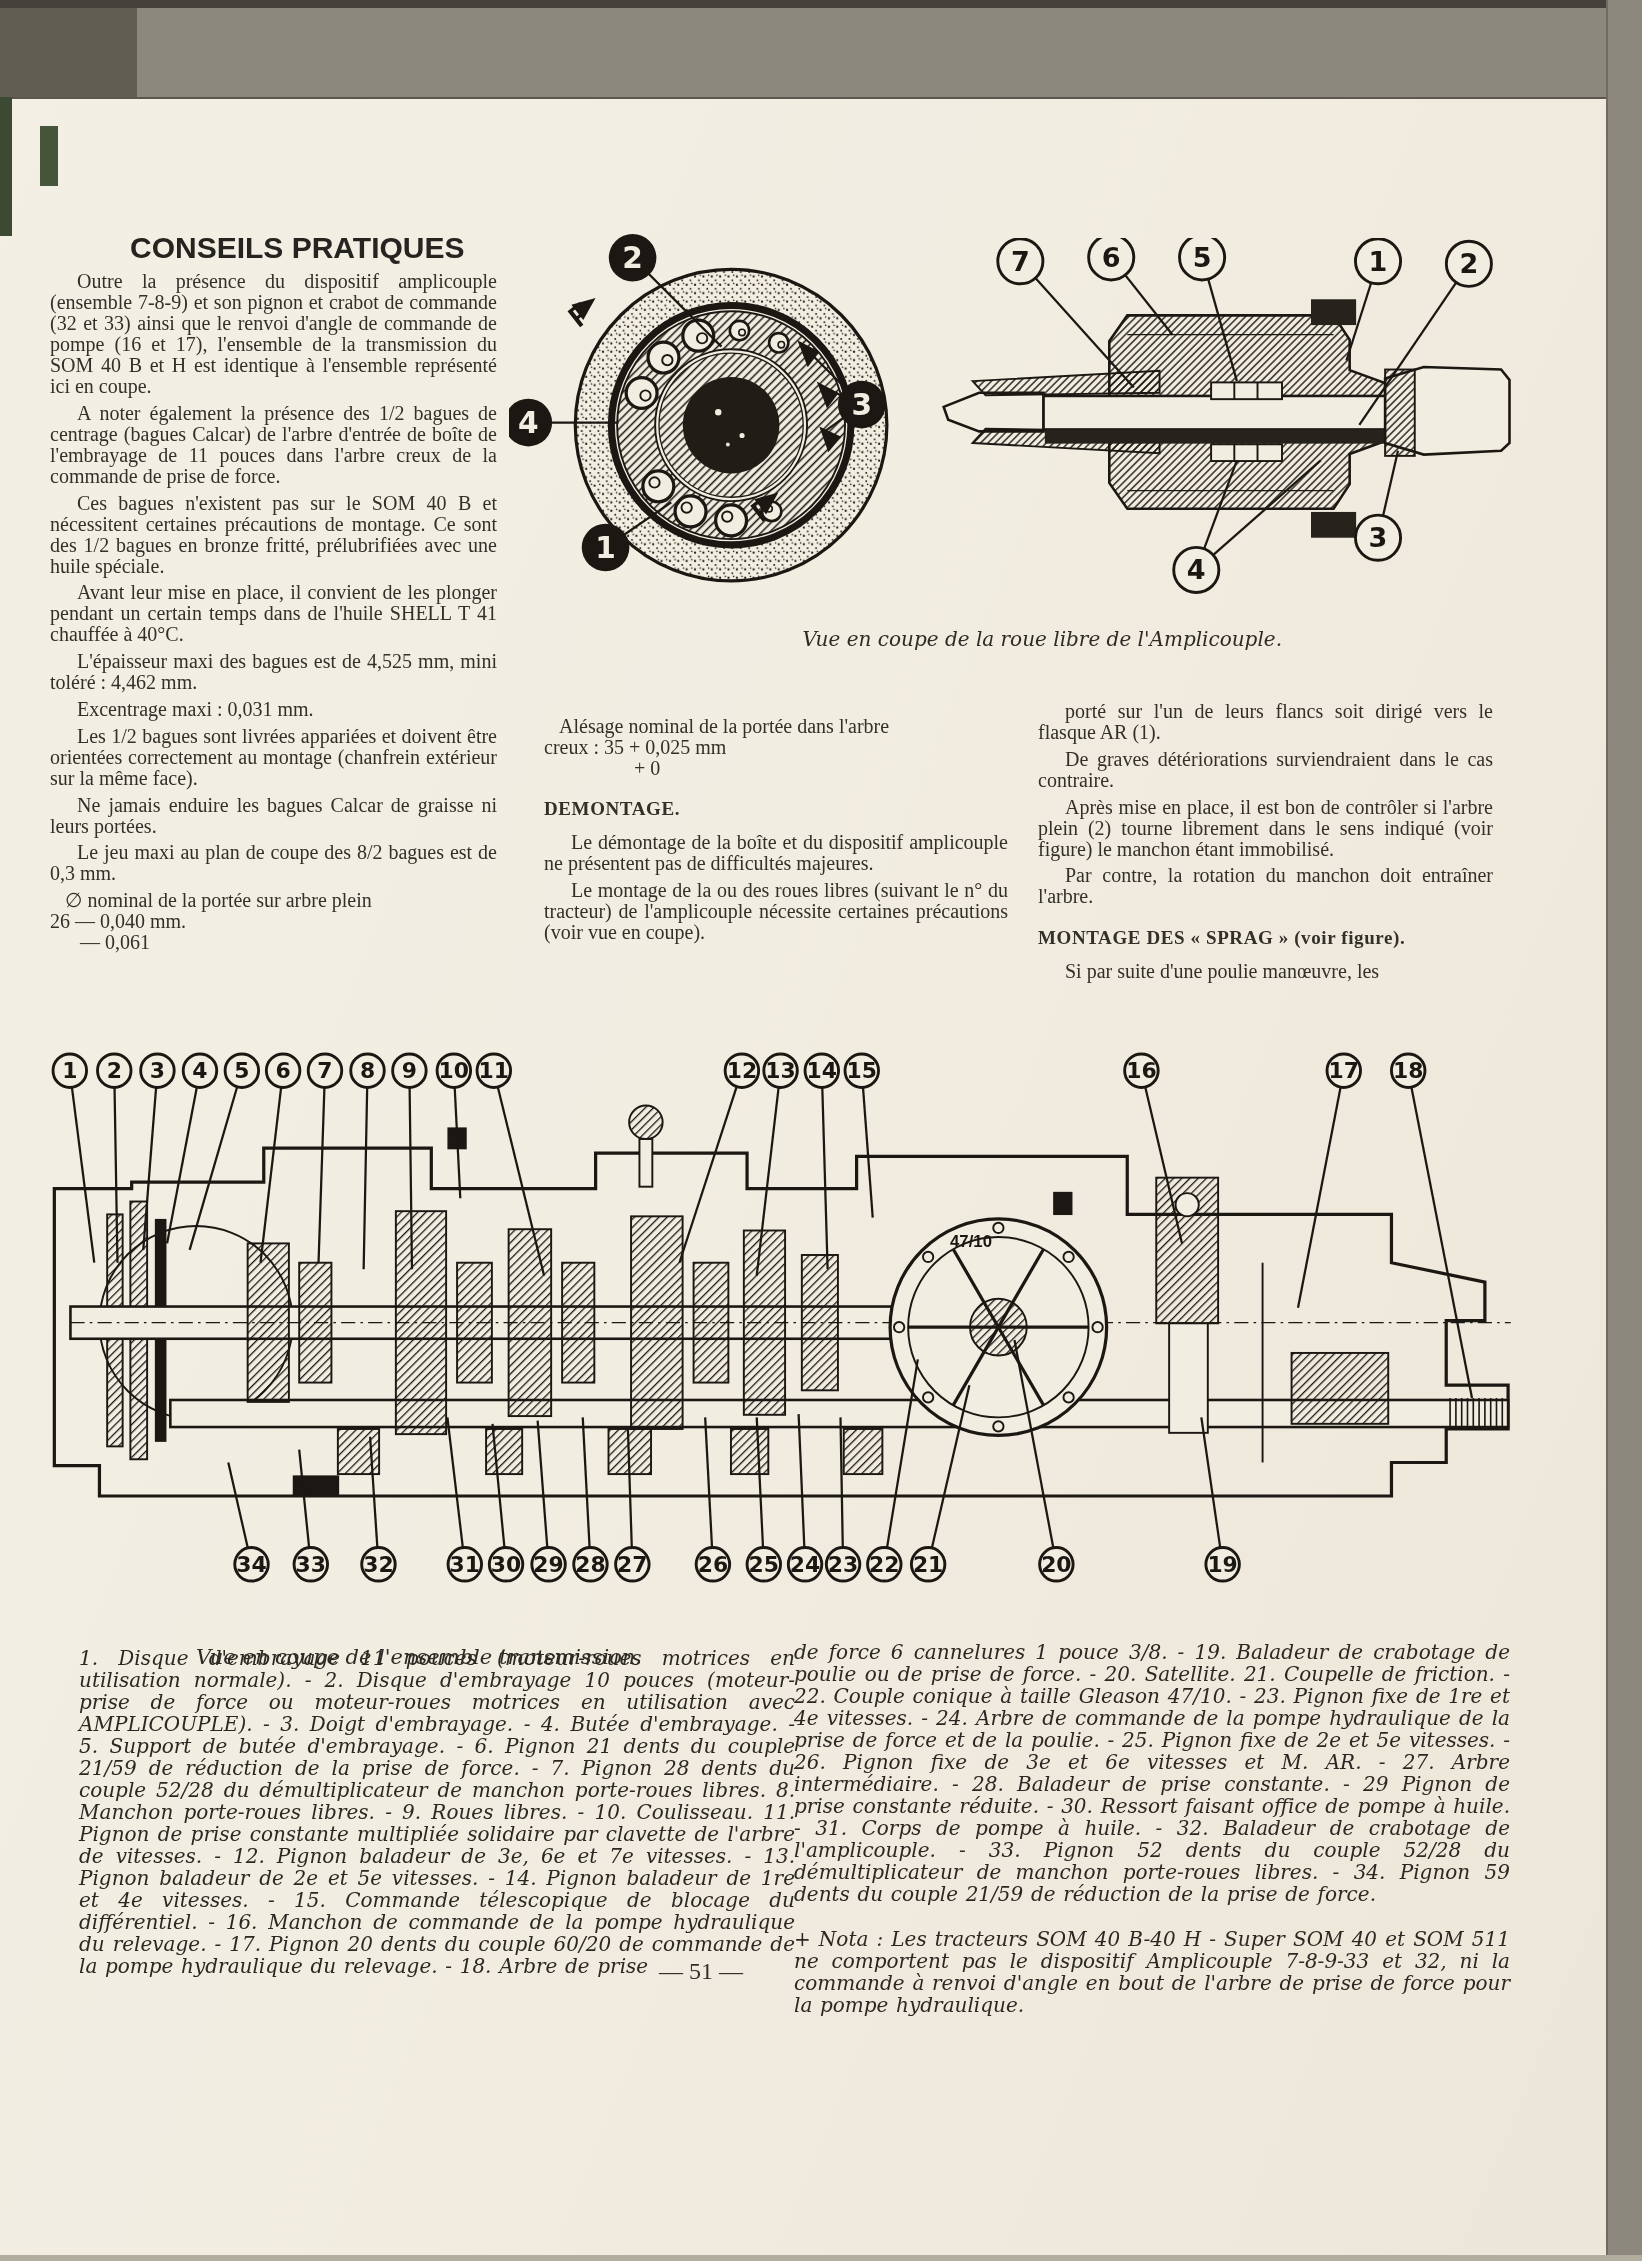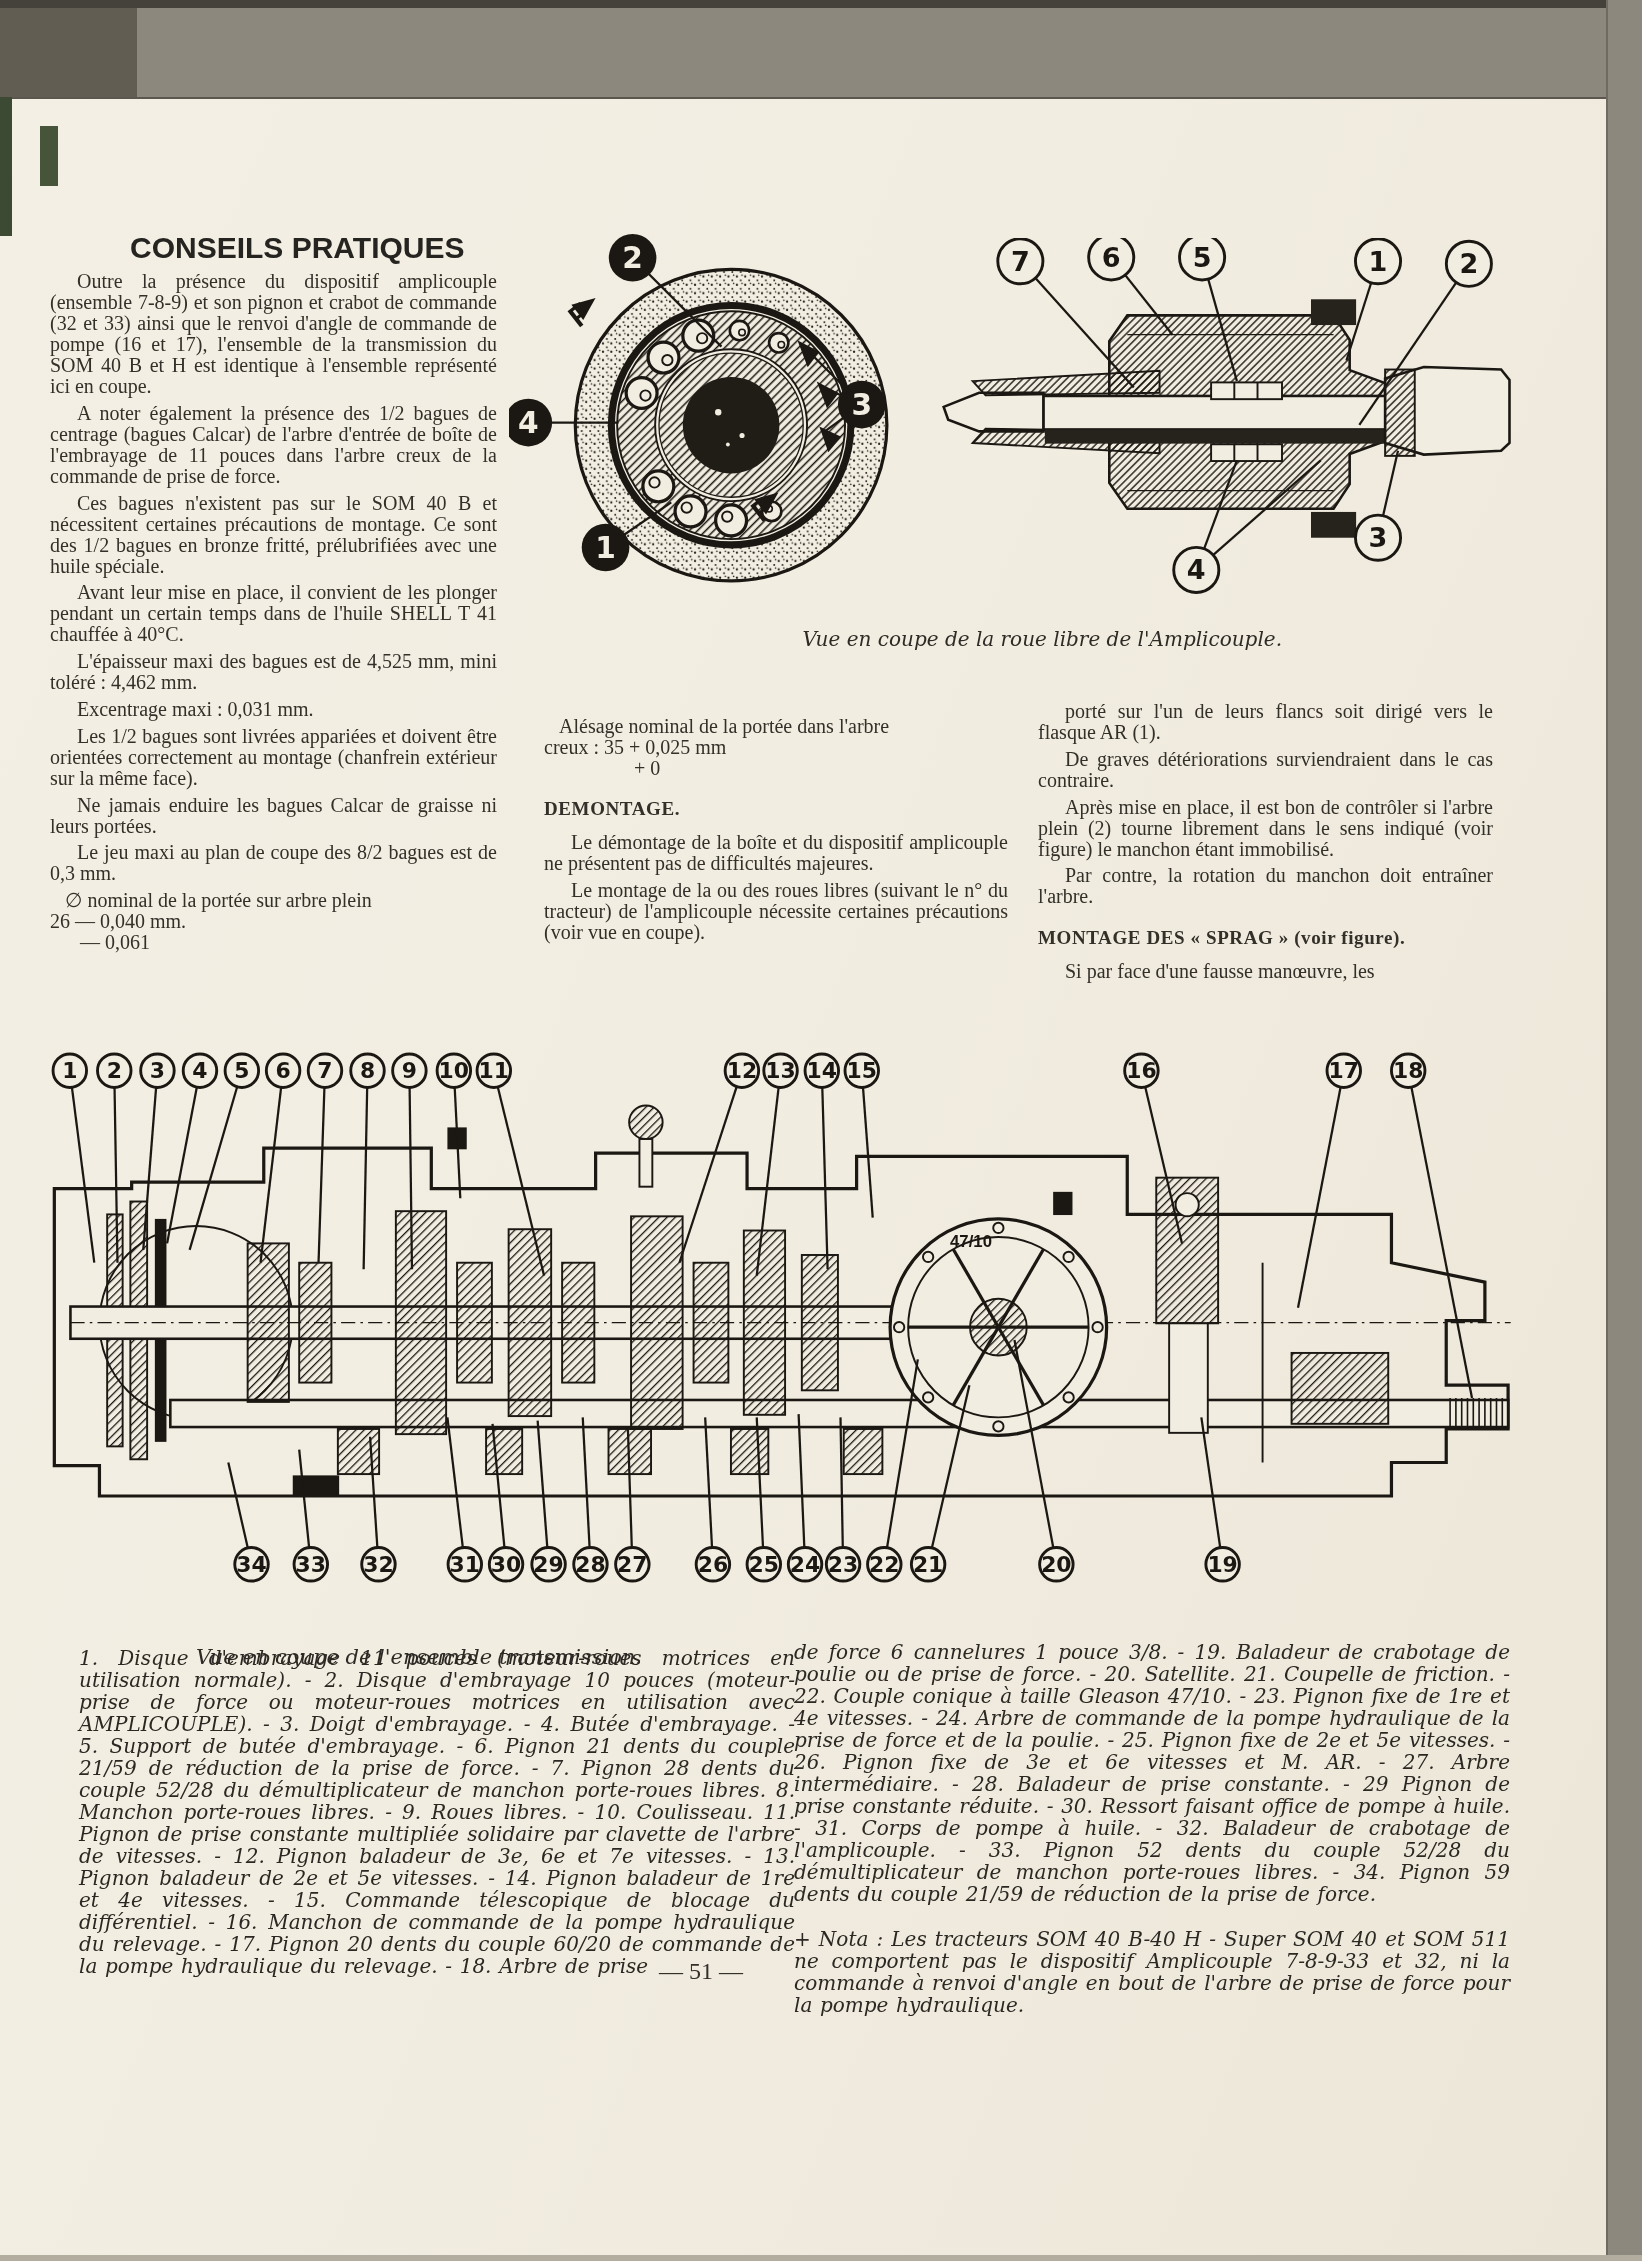--- a/index.html
+++ b/index.html
@@ -197,21 +197,21 @@
       <p class="kh">DEMONTAGE.</p>
       <p class="kp">Le démontage de la boîte et du dispositif amplicouple ne présentent pas de difficultés majeures.</p>
       <p class="kp">Le montage de la ou des roues libres (suivant le n° du tracteur) de l'amplicouple nécessite certaines précautions (voir vue en coupe).</p>
     </div>
   <div class="col col-right">
       <p class="kp">porté sur l'un de leurs flancs soit dirigé vers le flasque AR (1).</p>
       <p class="kp">De graves détériorations surviendraient dans le cas contraire.</p>
       <p class="kp">Après mise en place, il est bon de contrôler si l'arbre plein (2) tourne librement dans le sens indiqué (voir figure) le manchon étant immobilisé.</p>
       <p class="kp">Par contre, la rotation du manchon doit entraîner l'arbre.</p>
       <p class="kh">MONTAGE DES « SPRAG » (voir figure).</p>
-      <p class="kp">Si par face d'une fausse manœuvre, les</p>
+      <p class="kp">Si par suite d'une poulie manœuvre, les</p>
     </div>
 
   <svg class="fig" style="left:35px;top:1050px" width="1495" height="535" viewBox="0 0 2320 830">
     <defs>
       <pattern id="hxC" patternUnits="userSpaceOnUse" width="9" height="9" patternTransform="rotate(45)">
         <line x1="4" y1="0" x2="4" y2="9" stroke="#1b1813" stroke-width="2"></line>
       </pattern>
     </defs>
     <path d="M30,215 L30,645 L100,645 L100,692 L2105,692 L2105,640 L2190,640 L2190,588 L2286,588 L2286,520 L2190,520 L2190,420 L2250,420 L2250,360 L2105,330 L2105,255 L1695,255 L1695,165 L1275,165 L1275,215 L1105,215 L1105,160 L870,160 L870,215 L615,215 L615,152 L355,152 L355,205 L150,205 L150,215 Z" fill="none" stroke="#1b1813" stroke-width="5"></path>
 

